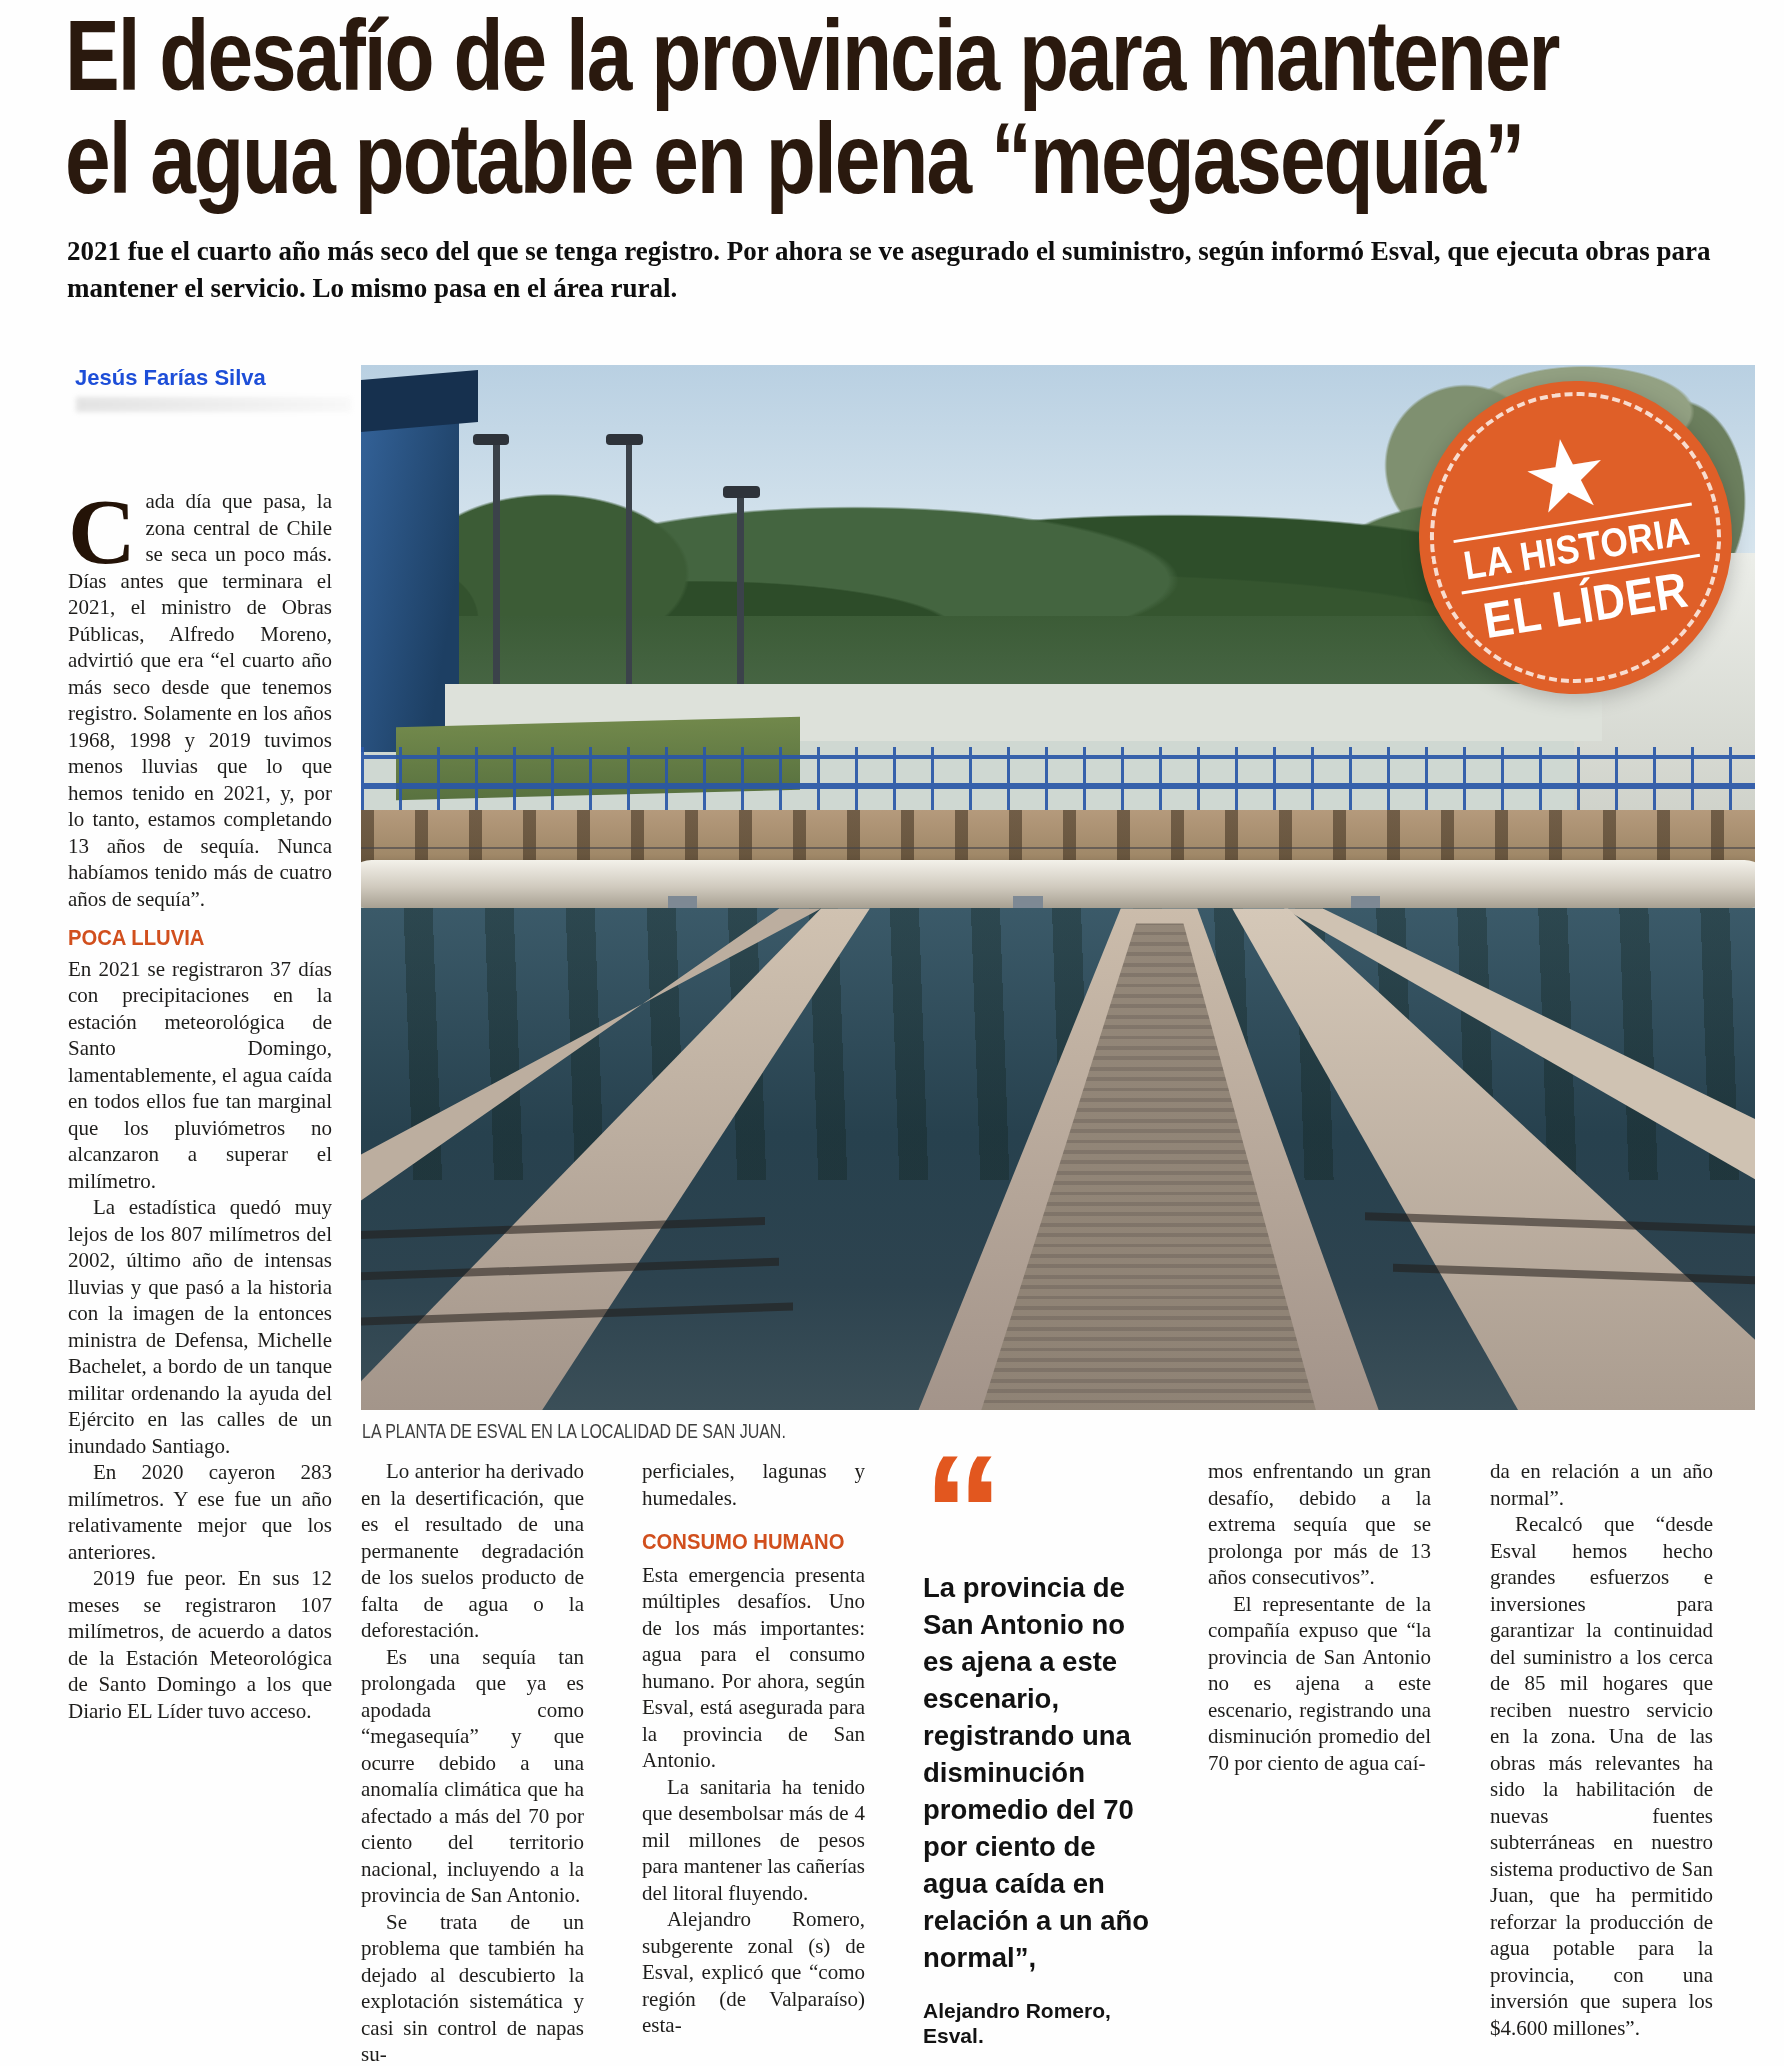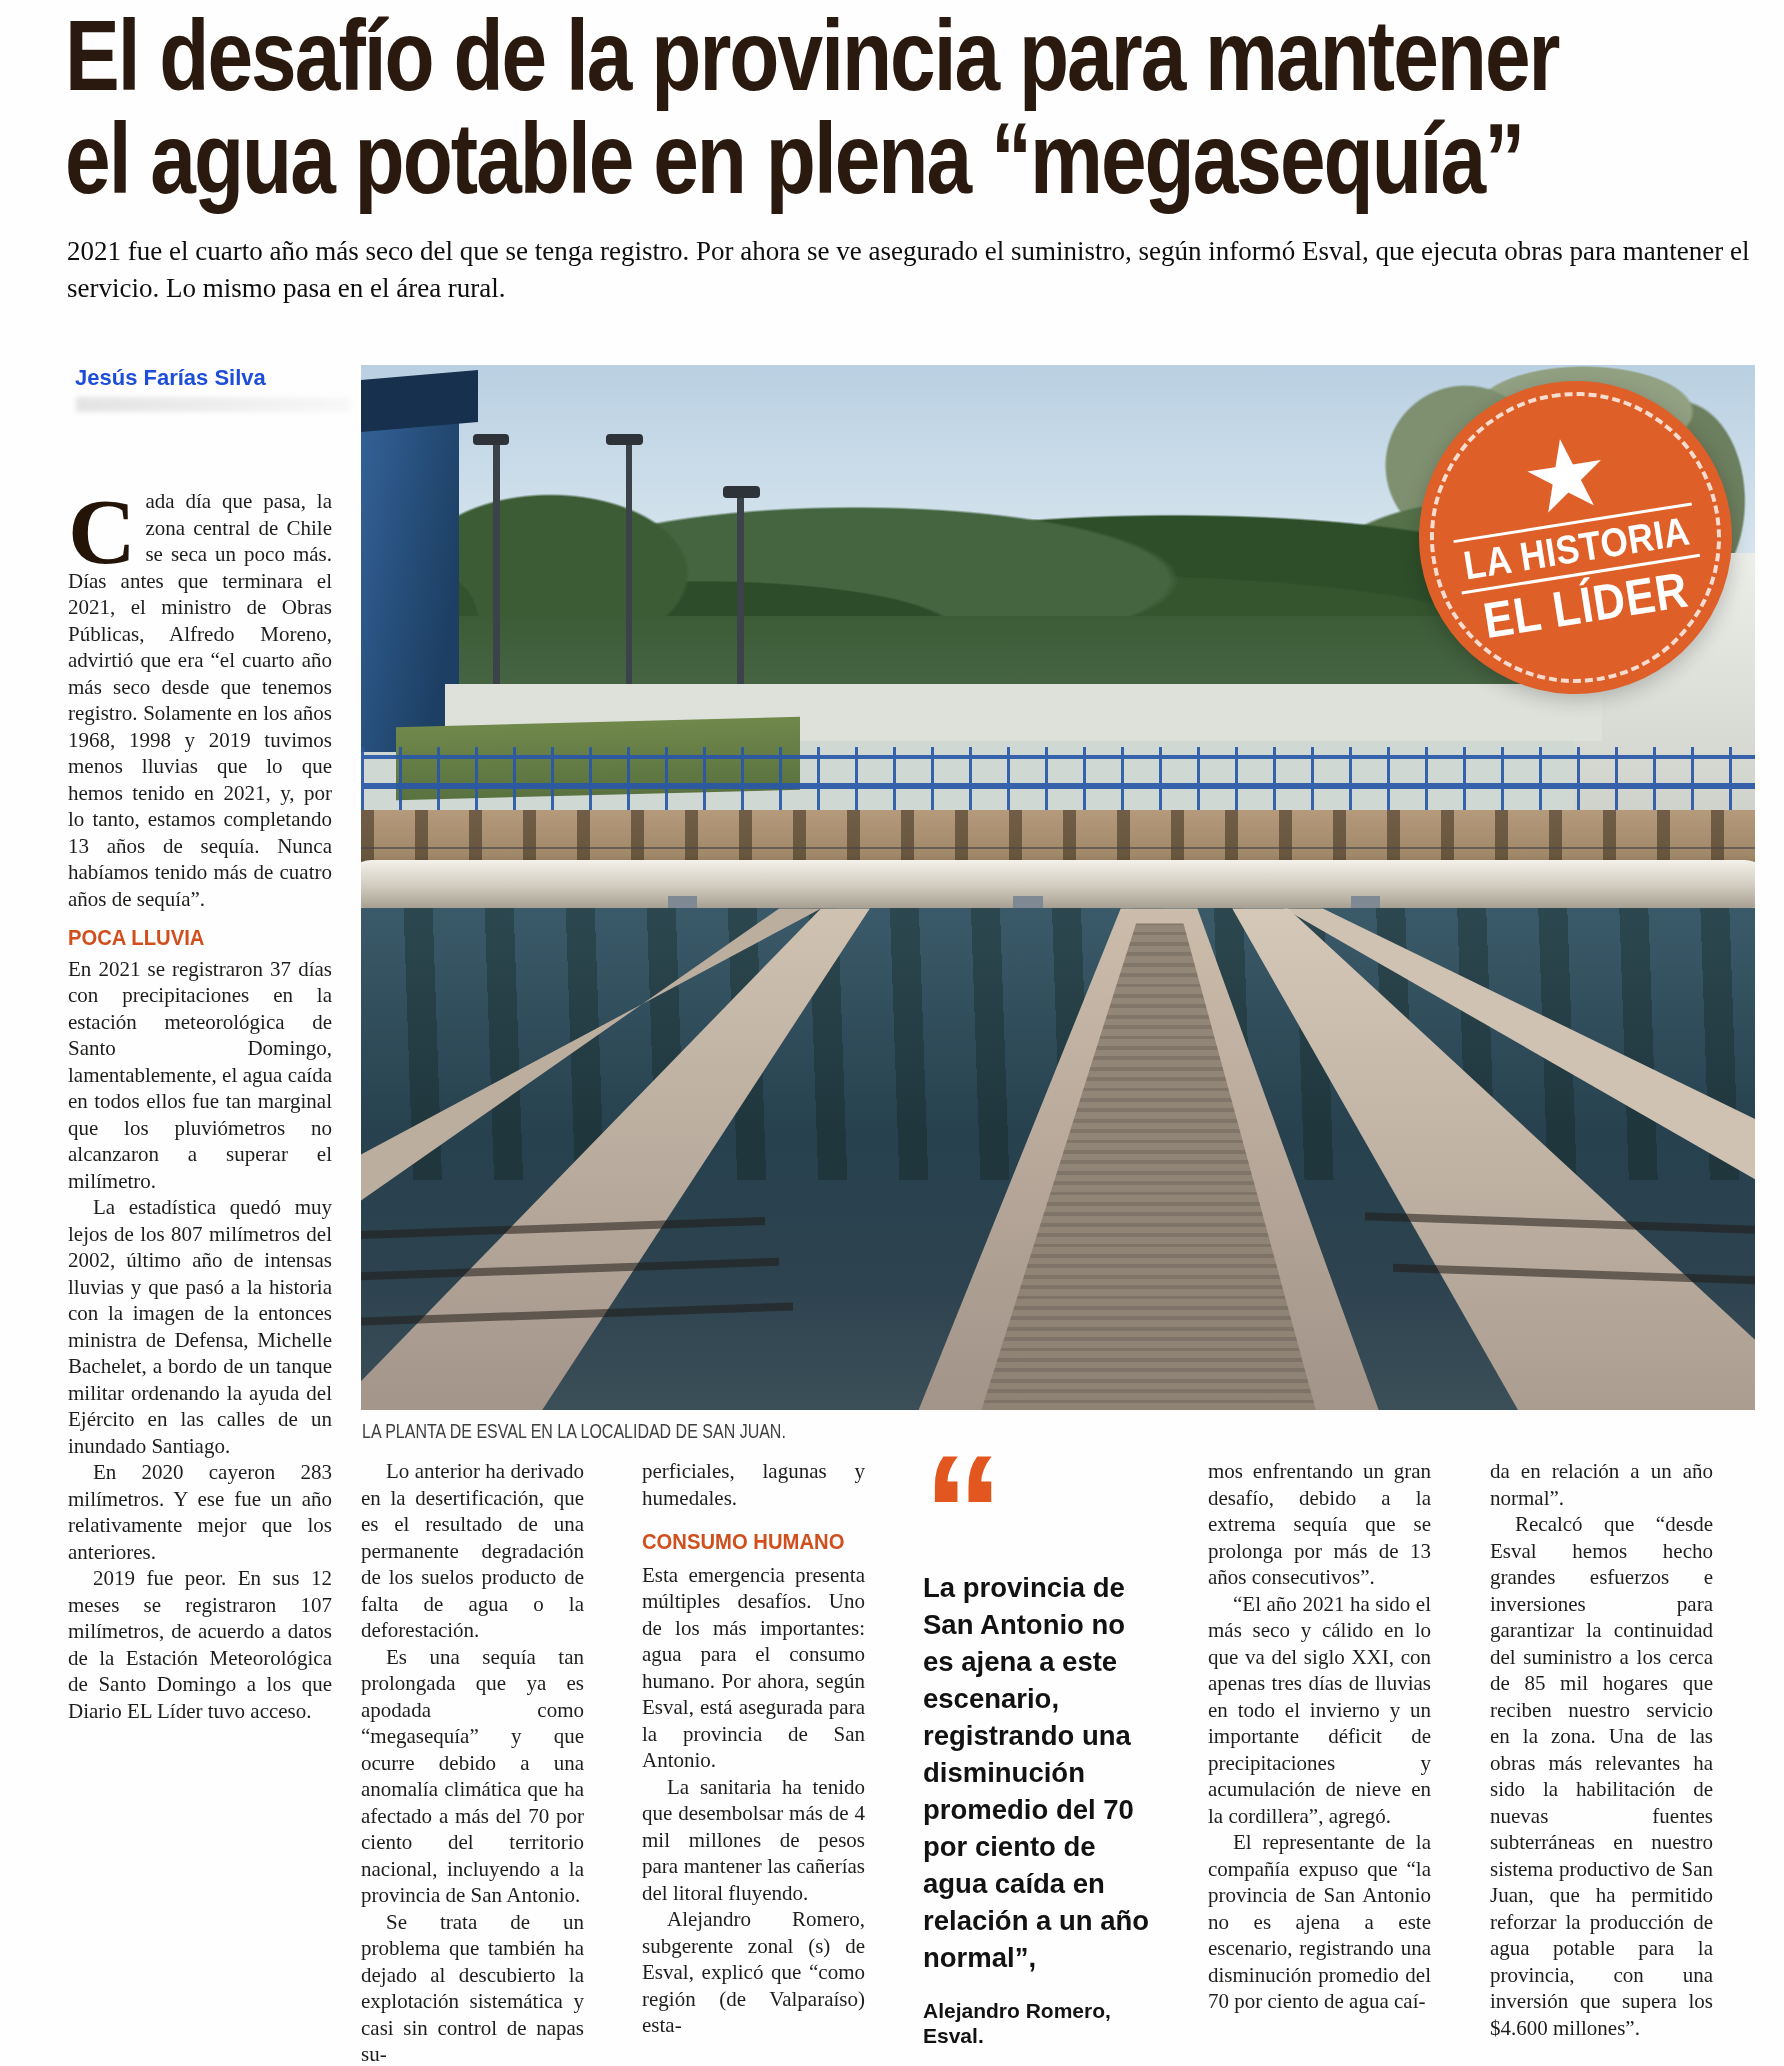--- a/index.html
+++ b/index.html
@@ -18,21 +18,21 @@
     font-weight:bold; font-size:100px; line-height:103px;
     letter-spacing:-2.4px; color:#2a190e;
     transform:scaleX(.82); transform-origin:left top;
   }
   #headline span { display:block; white-space:nowrap; }
 
   
   #subhead {
     position:absolute; left:67px; top:233px; width:1686px;
     font-family:"Liberation Serif","DejaVu Serif",serif;
-    font-weight:normal; font-size:27px; line-height:37px; color:#0e0e0e;
+    font-weight:bold; font-size:27px; line-height:37px; color:#0e0e0e;
   }
 
   
   #byline {
     position:absolute; left:75px; top:365px;
     font:bold 22px/25px "Liberation Sans","DejaVu Sans",sans-serif;
     color:#1d4ed8;
   }
   #byline-smudge {
     position:absolute; left:76px; top:397px; width:275px; height:15px;
@@ -282,21 +282,20 @@
     <div class="qmark">“</div>
     <div class="qtext">La provincia de San Antonio no es ajena a este escenario, registrando una disminución promedio del 70 por ciento de agua caída en relación a un año normal”,</div>
     <div class="qattr">
       <span>Alejandro Romero,</span><br>
       <span>Esval.</span>
     </div>
   </div>
 
   <div id="col5" class="col bodytext">
     <p>mos enfrentando un gran desafío, debido a la extrema sequía que se prolonga por más de 13 años consecutivos”.</p>
-    <p class="ind">“El año 2021 ha sido el más seco y cálido en lo que va del siglo XXI, con apenas tres días de lluvias en todo el invierno y un importante déficit de precipitaciones y acumulación de nieve en la cordillera”, agregó.</p>
     <p class="ind">El representante de la compañía expuso que “la provincia de San Antonio no es ajena a este escenario, registrando una disminución promedio del 70 por ciento de agua caí-</p>
   </div>
 
   <div id="col6" class="col bodytext">
     <p>da en relación a un año normal”.</p>
     <p class="ind">Recalcó que “desde Esval hemos hecho grandes esfuerzos e inversiones para garantizar la continuidad del suministro a los cerca de 85 mil hogares que reciben nuestro servicio en la zona. Una de las obras más relevantes ha sido la habilitación de nuevas fuentes subterráneas en nuestro sistema productivo de San Juan, que ha permitido reforzar la producción de agua potable para la provincia, con una inversión que supera los $4.600 millones”.</p>
   </div>
 
 </div>
 

